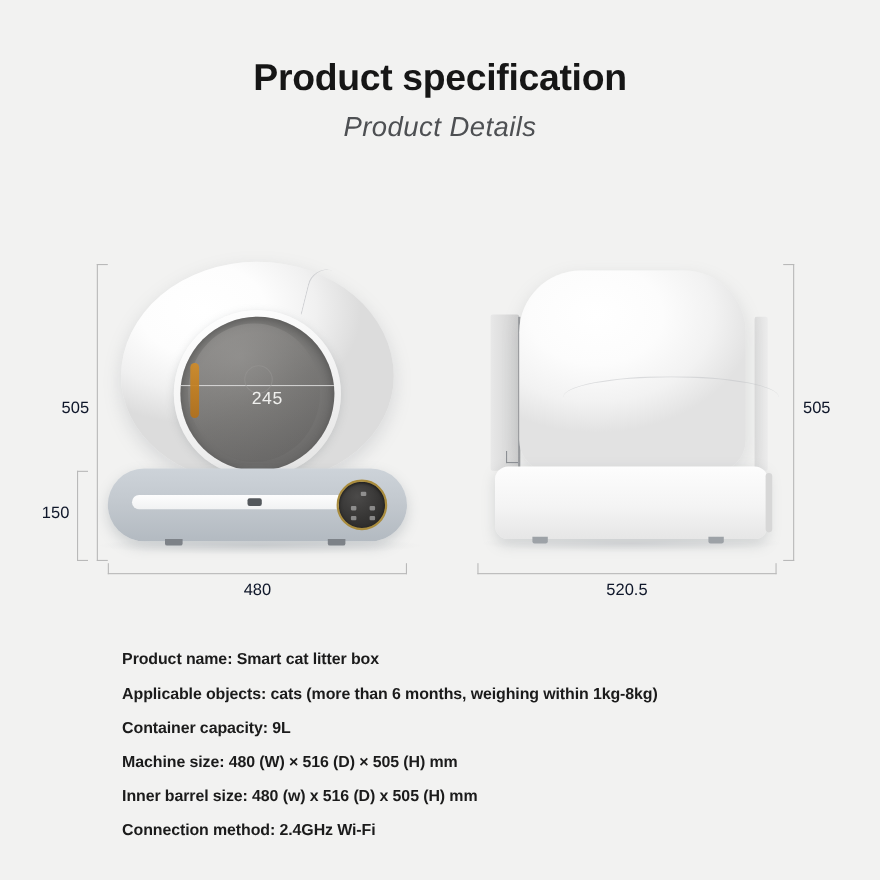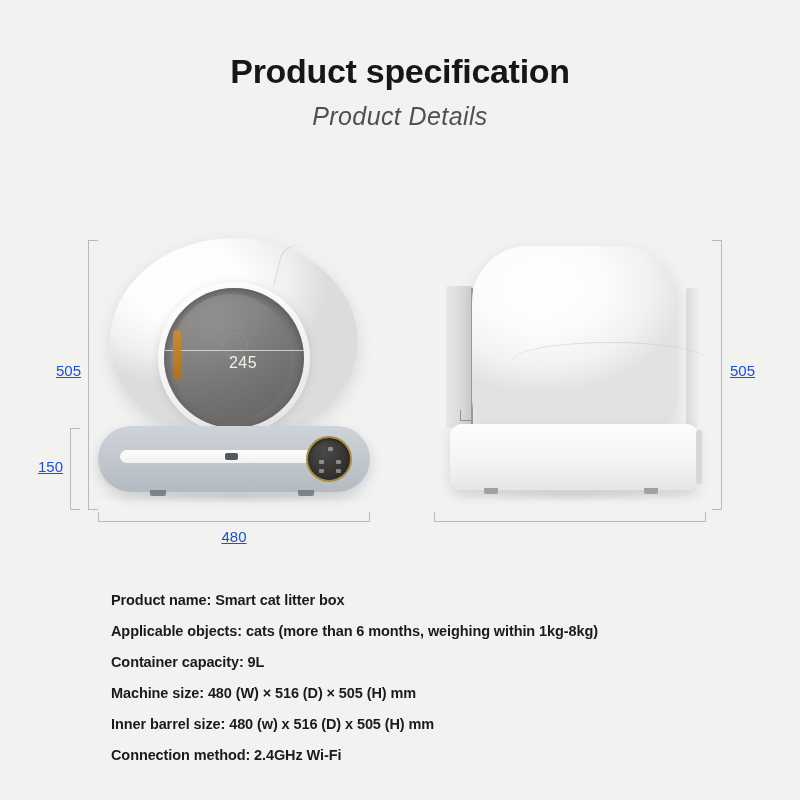--- a/index.html
+++ b/index.html
@@ -63,23 +63,22 @@
   }
   .bracket-h {
     position: absolute;
     border-bottom: 1px solid #b9b9b9;
     border-left: 1px solid #b9b9b9;
     border-right: 1px solid #b9b9b9;
   }
   .dim-label {
     position: absolute;
     font-size: 15px;
-    color: #1d4ed8;
+    color: #0f172a;
     white-space: nowrap;
-    text-decoration: underline;
   }
 
   
   .front-view {
     position: absolute;
     left: 98px;
     top: 238px;
     width: 272px;
     height: 272px;
   }
@@ -425,20 +424,21 @@
   <div class="bracket-v" style="left:70px; top:428px; width:9px; height:80px;"></div>
   <div class="dim-label" style="left:38px; top:458px;">150</div>
 
   <div class="bracket-h" style="left:98px; top:512px; width:270px; height:9px;"></div>
   <div class="dim-label" style="left:98px; top:528px; width:272px; text-align:center;">480</div>
 
   <div class="bracket-v right" style="left:712px; top:240px; width:9px; height:268px;"></div>
   <div class="dim-label" style="left:730px; top:362px;">505</div>
 
   <div class="bracket-h" style="left:434px; top:512px; width:270px; height:9px;"></div>
+  <div class="dim-label" style="left:434px; top:528px; width:272px; text-align:center;">520.5</div>
 
 </div>
 
 <div class="spec-list">
   <div class="spec-line">Product name: Smart cat litter box</div>
   <div class="spec-line">Applicable objects: cats (more than 6 months, weighing within 1kg-8kg)</div>
   <div class="spec-line">Container capacity: 9L</div>
   <div class="spec-line">Machine size: 480 (W) × 516 (D) × 505 (H) mm</div>
   <div class="spec-line">Inner barrel size: 480 (w) x 516 (D) x 505 (H) mm</div>
   <div class="spec-line">Connection method: 2.4GHz Wi-Fi</div>

